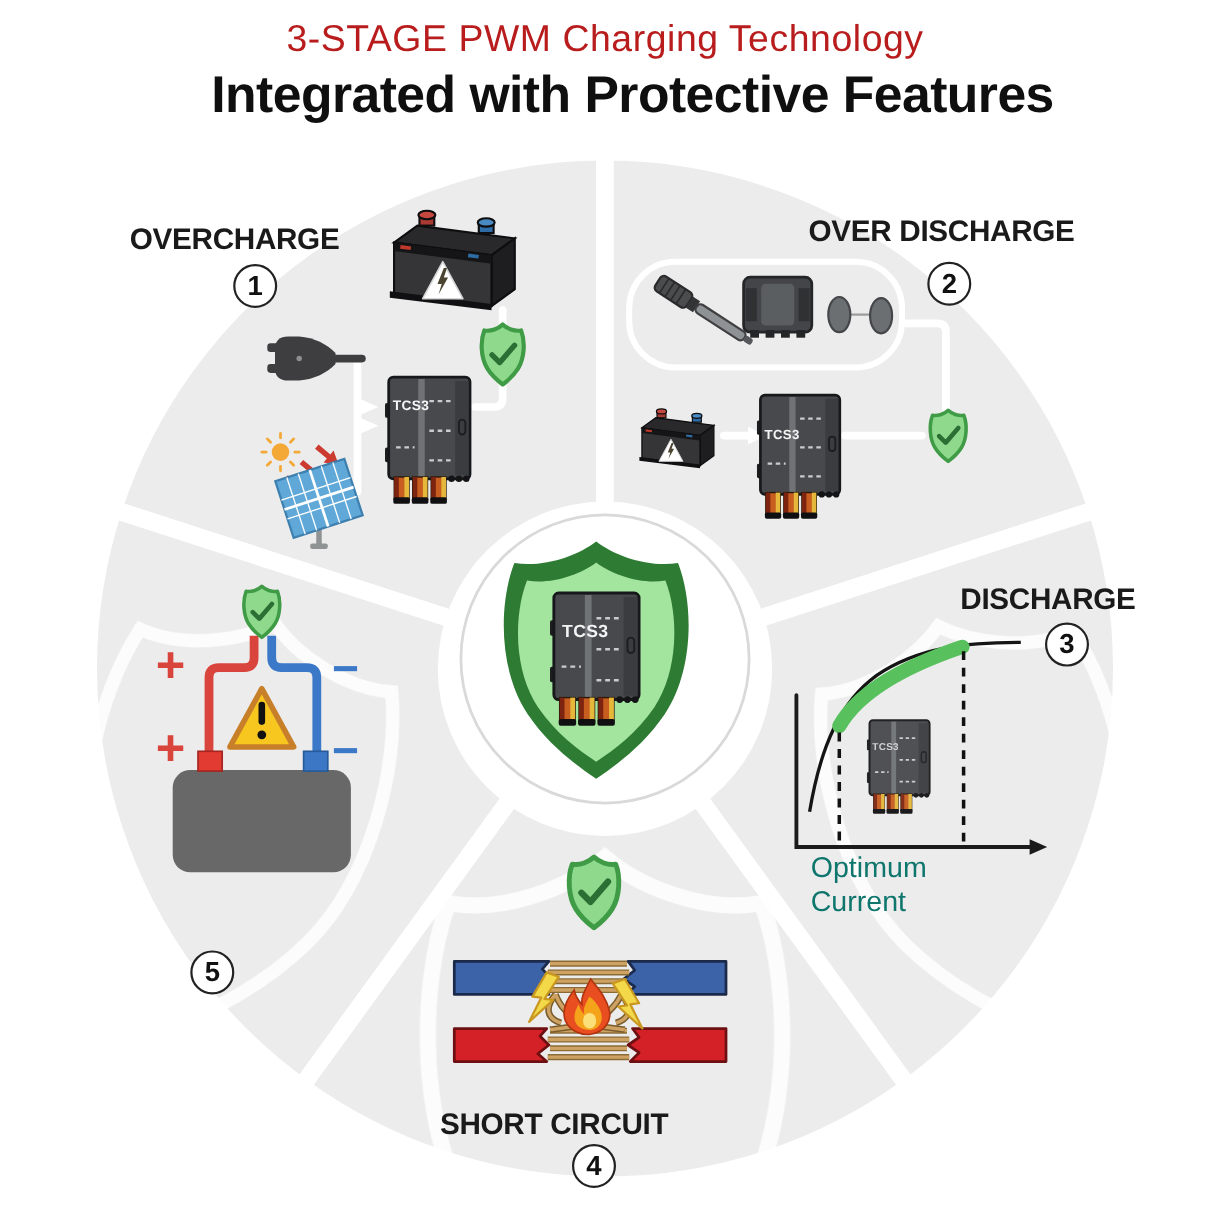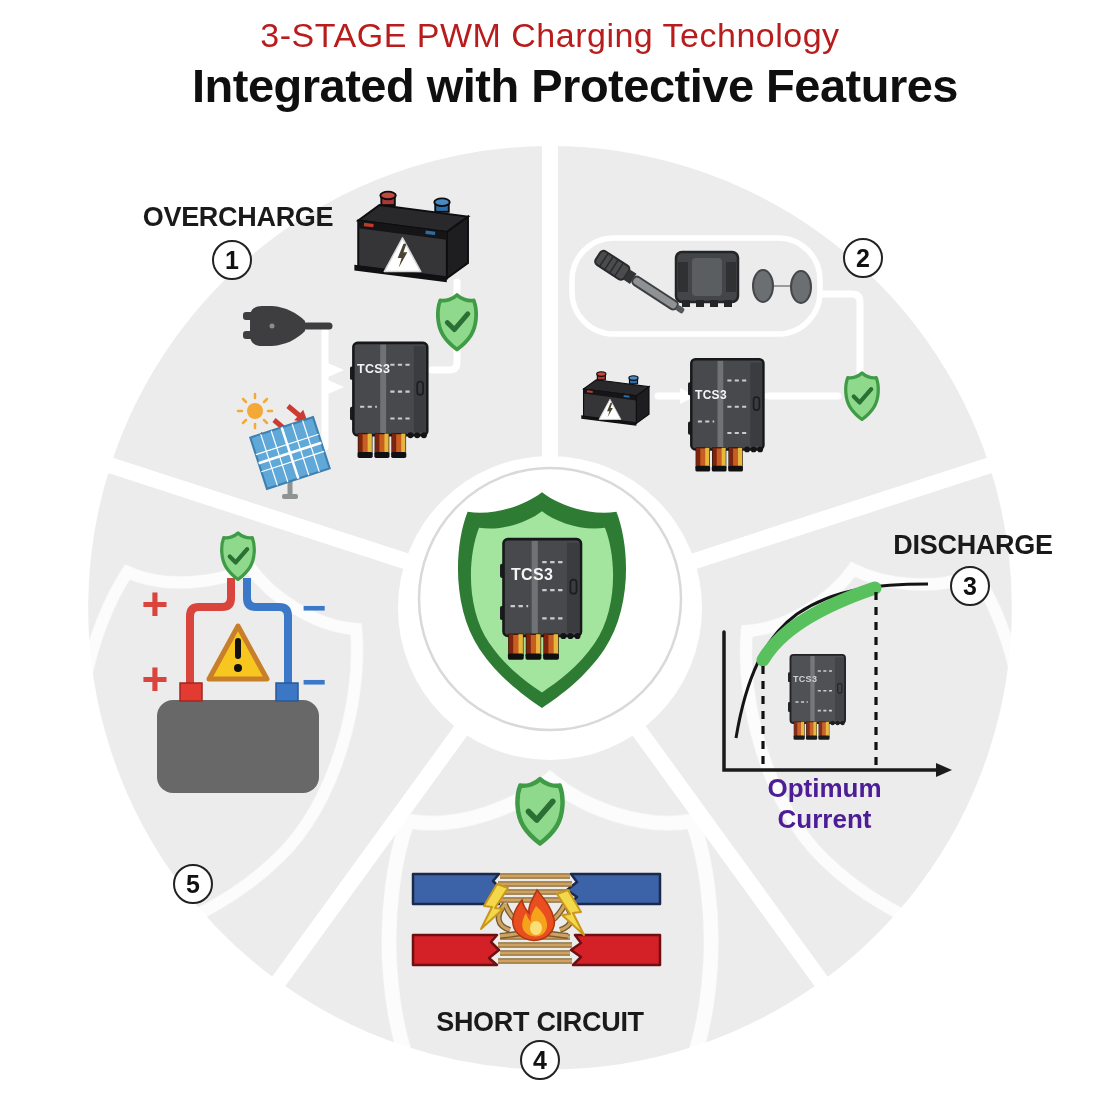--- a/index.html
+++ b/index.html
@@ -2,28 +2,28 @@
 <html><head>
 <meta charset="utf-8">
 <style>
   html,body{margin:0;padding:0;background:#fff;}
   #stage{position:relative;width:1100px;height:1100px;background:#fff;overflow:hidden;
          font-family:"Liberation Sans","DejaVu Sans",sans-serif;}
   .layer{position:absolute;left:0;top:0;width:1100px;height:1100px;}
   .abs{position:absolute;}
   .title1{width:1100px;text-align:center;top:16px;left:0;font-size:34px;font-weight:400;color:#b91c1c;letter-spacing:.5px;}
   .title2{width:1100px;text-align:center;top:58px;left:0;font-size:47px;font-weight:800;color:#0f0f0f;letter-spacing:-.5px;padding-left:25px;}
-  .sec-label{font-size:27px;font-weight:800;color:#1a1a1a;text-align:center;letter-spacing:-.3px;}
+  .sec-label{font-size:27px;font-weight:800;color:#1a1a1a;letter-spacing:-.3px;}
   .num-badge{width:40px;height:40px;border:2.5px solid #222;border-radius:50%;background:#fff;
              display:flex;align-items:center;justify-content:center;font-size:25px;font-weight:800;color:#111;box-sizing:border-box;}
   .tcs3-label{color:#f4f4f4;font-weight:800;letter-spacing:.3px;text-align:right;}
   .pm{width:44px;height:48px;display:flex;align-items:center;justify-content:center;font-weight:800;font-size:46px;}
   .pm.plus{color:#d9453c;}
   .pm.minus{color:#3c78c8;font-size:42px;}
-  .opt-label{font-size:26px;font-weight:700;color:#4c1d95;text-align:center;line-height:1.18;}
+  .opt-label{font-size:26px;font-weight:400;color:#0f766e;line-height:1.18;}
 </style>
 </head>
 <body>
 
 <div id="stage">
 
   <svg class="layer" viewBox="0 0 1100 1100">
     <defs>
       <path id="wshield" d="M0,-49 C7,-43 20,-38 31,-40 C37,-23 37,5 26,23 C18,36 8,44 0,50 C-8,44 -18,36 -26,23 C-37,5 -37,-23 -31,-40 C-20,-38 -7,-43 0,-49 Z"></path>
       <path id="wedge-oc" d="M550,608 L550,138 A470,470 0 0 0 103,463 Z"></path>
@@ -292,20 +292,21 @@
       <use href="#tcs3" x="500" y="530" width="88" height="138"></use>
     </g>
   </svg>
 
   <div class="abs title1">3-STAGE PWM Charging Technology</div>
   <div class="abs title2">Integrated with Protective Features</div>
 
   <div class="abs sec-label" style="left:118px;top:202px;width:240px;">OVERCHARGE</div>
   <div class="abs num-badge" style="left:212px;top:240px;">1</div>
 
+  <div class="abs sec-label" style="left:735px;top:195px;width:265px;">OVER DISCHARGE</div>
   <div class="abs num-badge" style="left:843px;top:238px;">2</div>
 
   <div class="abs sec-label" style="left:873px;top:530px;width:200px;">DISCHARGE</div>
   <div class="abs num-badge" style="left:950px;top:566px;">3</div>
   <div class="abs opt-label" style="left:737px;top:773px;width:175px;">Optimum Current</div>
 
   <div class="abs sec-label" style="left:400px;top:1007px;width:280px;">SHORT CIRCUIT</div>
   <div class="abs num-badge" style="left:520px;top:1040px;">4</div>
 
   <div class="abs num-badge" style="left:173px;top:864px;">5</div>

